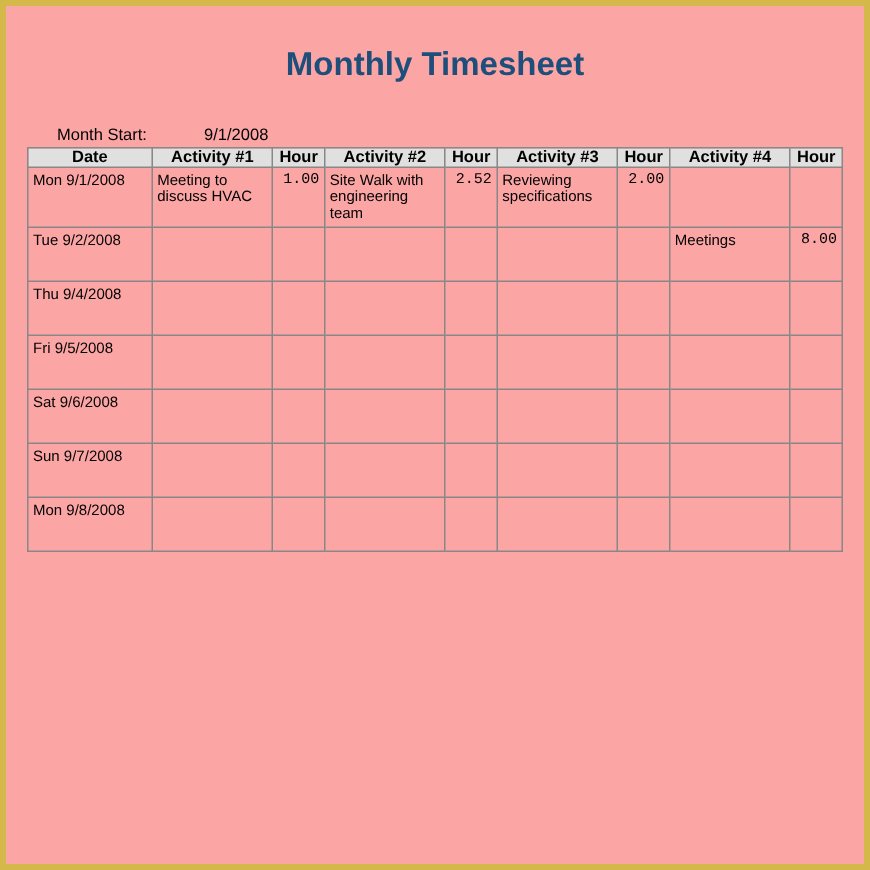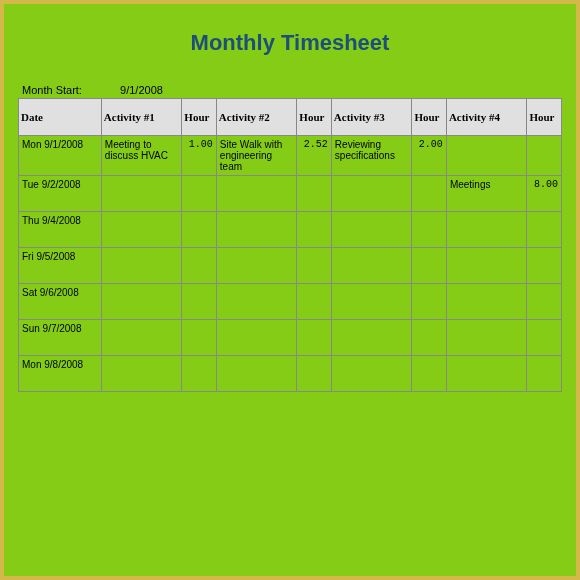--- a/index.html
+++ b/index.html
@@ -6,21 +6,21 @@
   body {
     margin: 0;
     padding: 0;
     font-family: Arial, sans-serif;
     background: #fff;
   }
   .frame {
     width: 580px;
     height: 580px;
     border: 4px solid #d4b84a;
-    background: #84cc16;
+    background: #fca5a5;
     position: relative;
     padding: 18px 14px;
   }
   .title {
     text-align: center;
     color: #1e4e7a;
     font-size: 22px;
     font-weight: bold;
     margin: 8px 0 28px 0;
     font-family: Arial, sans-serif;
@@ -46,38 +46,37 @@
     display: flex;
     height: 22px;
   }
   .billing-cell {
     flex: 1;
     border-right: 1px solid #333;
   }
   .billing-cell:last-child { border-right: none; }
   .month-row {
     font-size: 11px;
-    margin: 0 0 2px 4px;
+    margin: 0 0 2px 20px;
   }
   .month-label { display: inline-block; width: 95px; }
   .month-value { display: inline-block; }
   table.timesheet {
     width: 100%;
     border-collapse: collapse;
     font-size: 11px;
     table-layout: fixed;
   }
   table.timesheet th {
     background: #e0e0e0;
     border: 1px solid #888;
-    padding: 12px 2px;
+    padding: 0 2px;
     font-weight: bold;
-    text-align: left;
+    text-align: center;
     font-size: 11px;
-    font-family: Liberation Serif, serif;
   }
   table.timesheet td {
     border: 1px solid #888;
     padding: 3px 3px;
     vertical-align: top;
     height: 36px;
     font-size: 10px;
     overflow: hidden;
   }
   table.timesheet td.date-cell {

